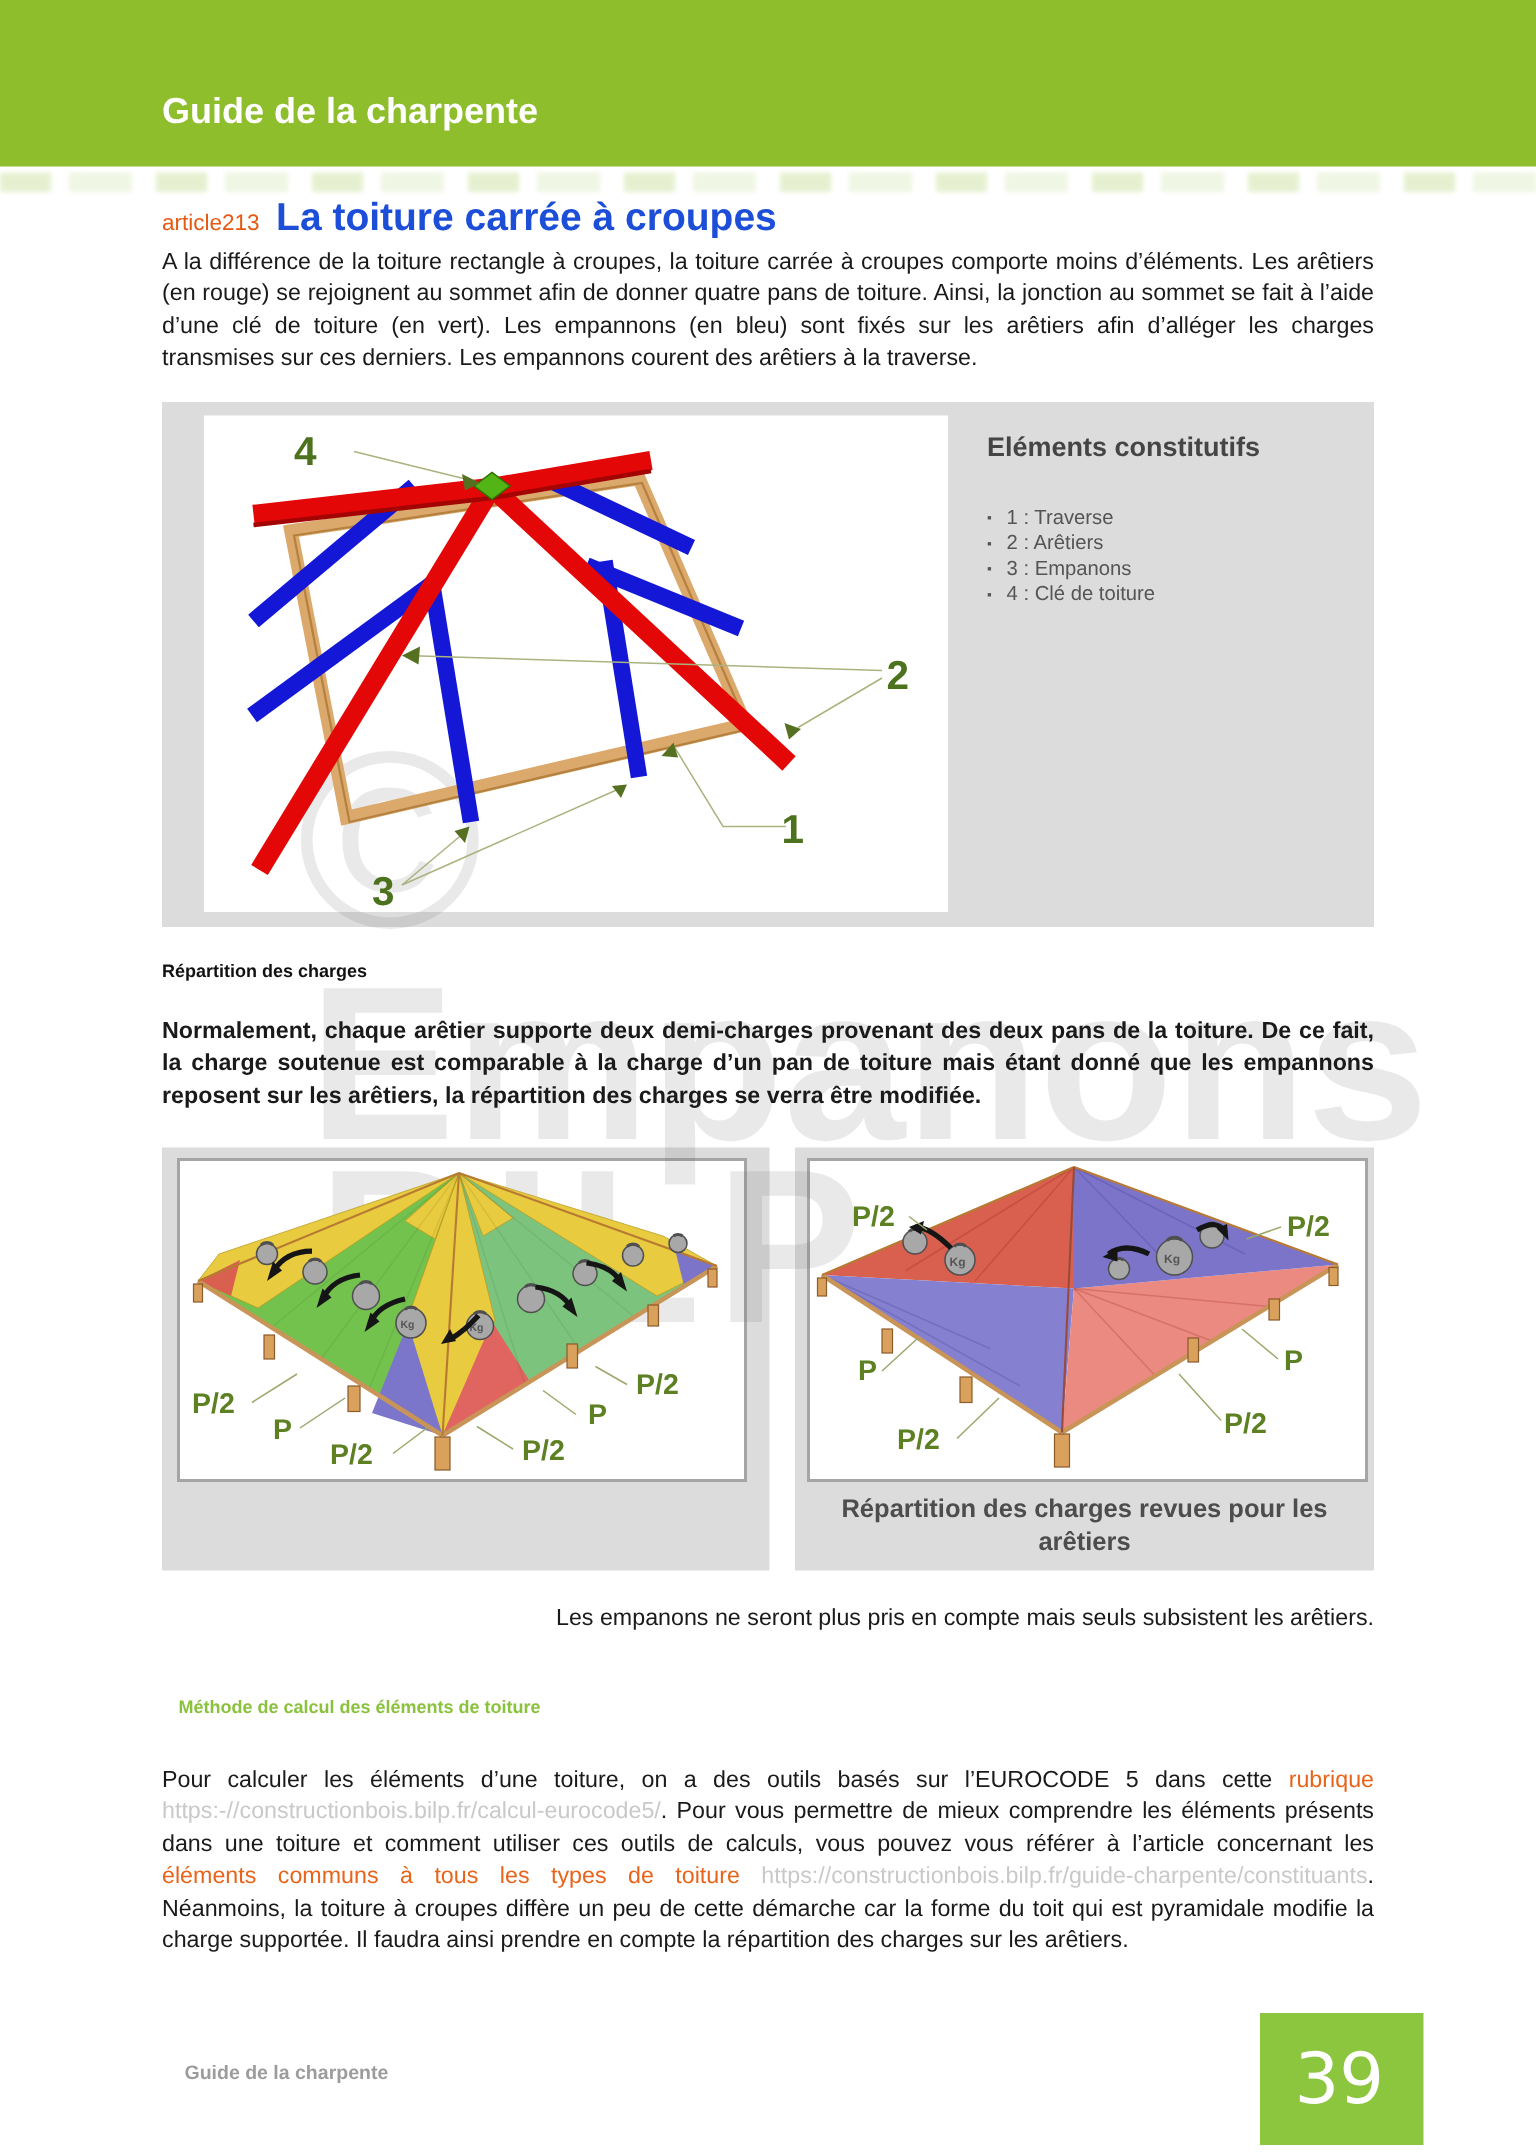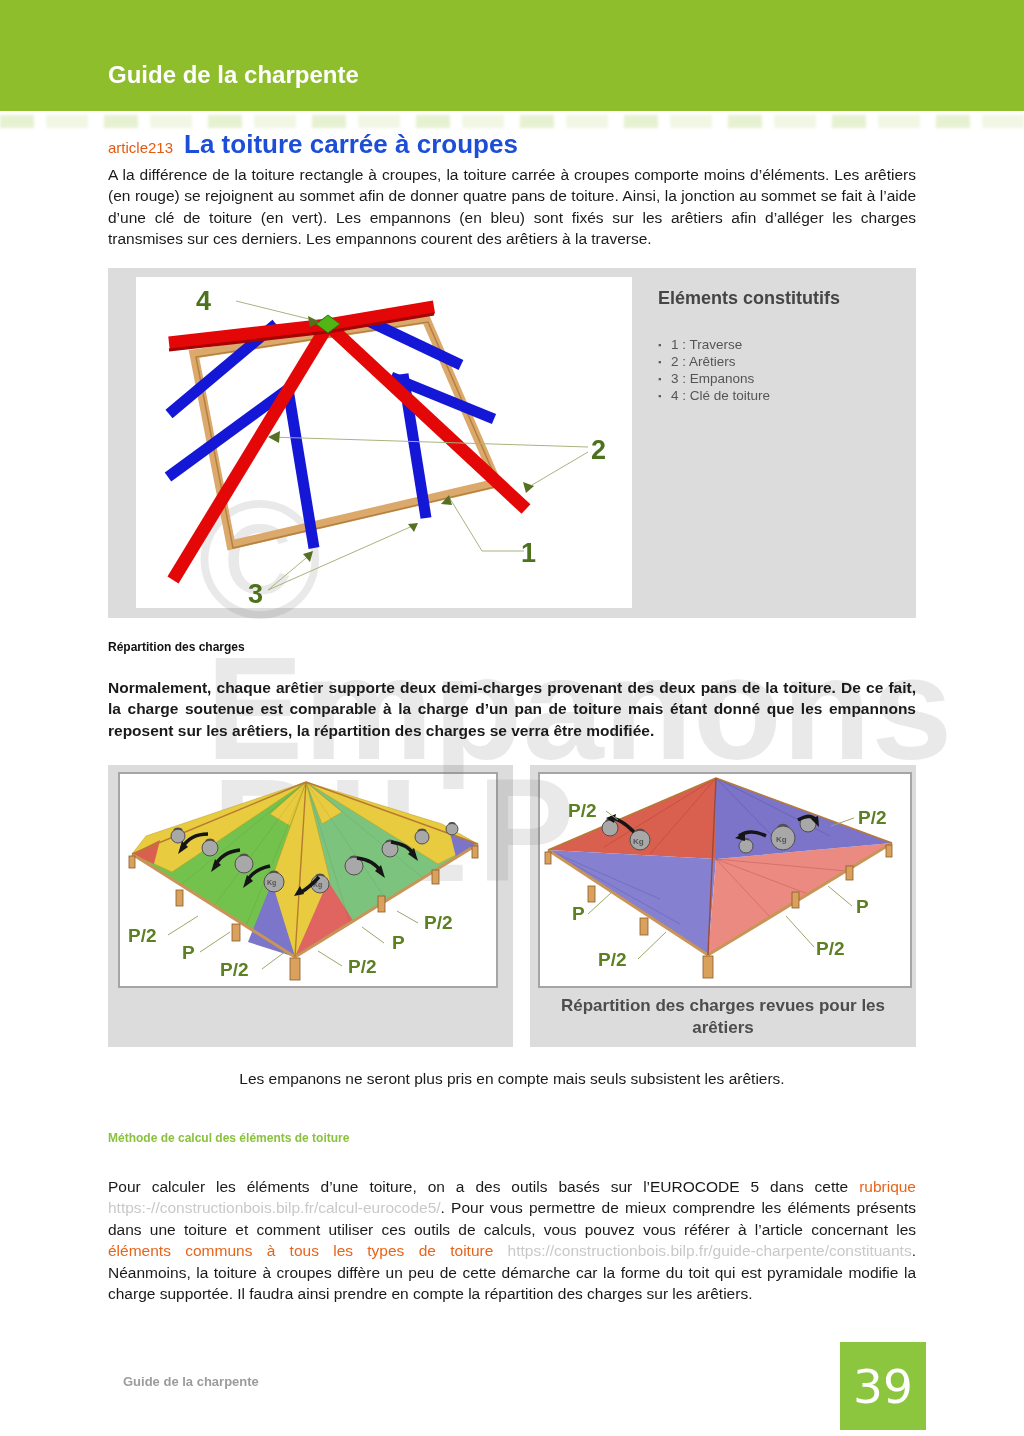--- a/index.html
+++ b/index.html
@@ -24,27 +24,27 @@
   .article-head{position:absolute;left:108px;top:129px;z-index:2;white-space:nowrap;}
   .article-id{color:#E45A12;font-weight:normal;font-size:15px;}
   .article-title{color:#1d4ed8;font-weight:bold;font-size:26px;margin-left:11px;}
   
   .para{
     position:absolute;left:108px;width:808px;margin:0;
     font-size:15.5px;line-height:21.4px;color:#1A1A1A;text-align:justify;z-index:2;
   }
   #p-intro{top:164px;}
   #p-repartition{top:677px;font-weight:bold;}
-  #p-note{top:1068px;text-align:center;}
+  #p-note{top:1068px;text-align:right;}
   #p-methode{top:1176px;}
   .sub-heading{
     position:absolute;left:108px;margin:0;font-size:12px;font-weight:bold;color:#111;z-index:2;
   }
   #h-repartition{top:640px;}
-  #h-methode{top:1131px;color:#8AC23D;}
+  #h-methode{top:1131px;color:#8AC23D;margin-left:11px;}
   .seg-normal{color:#1A1A1A;}
   .seg-link{color:#E8641B;}
   .seg-url{color:#C9C9C9;}
   
   .figbox{position:absolute;background:#DCDCDC;}
   #fig1{left:108px;top:268px;width:808px;height:350px;}
   #fig1 .panel{position:absolute;left:28px;top:9px;width:496px;height:331px;background:#ffffff;}
   .legend{position:absolute;left:550px;top:20px;width:240px;z-index:2;}
   .legend h2{font-size:18px;color:#454545;margin:0 0 27px 0;}
   .legend ul{list-style:none;margin:0;padding:0;}
@@ -63,21 +63,21 @@
   
   .watermark-layer{position:absolute;left:0;top:0;width:1024px;height:1436px;z-index:1;pointer-events:none;}
   .wm{position:absolute;color:rgba(105,105,105,0.15);font-weight:bold;line-height:1;}
   #wm-c{left:198px;top:476px;font-size:168px;font-weight:normal;}
   #wm-editions{left:206px;top:636px;font-size:146px;}
   #wm-bilp{left:212px;top:758px;font-size:146px;letter-spacing:10px;}
   
   .footer-label{position:absolute;left:123px;top:1374px;font-size:13px;font-weight:bold;color:#9C9C9C;z-index:2;}
   .page-box{
     position:absolute;left:840px;top:1342px;width:86px;height:88px;background:#8CC63F;z-index:2;
-    display:flex;align-items:center;justify-content:center;
+    display:flex;align-items:center;justify-content:flex-start;padding-left:23px;
   }
   .page-box span{color:#ffffff;font-size:47px;font-family:"DejaVu Sans",sans-serif;}
 </style>
 </head>
 <body>
 
 <header class="topbar">
   <h1 class="doc-title">Guide de la charpente</h1>
 </header>
 <div class="ghost-stripe"></div>

